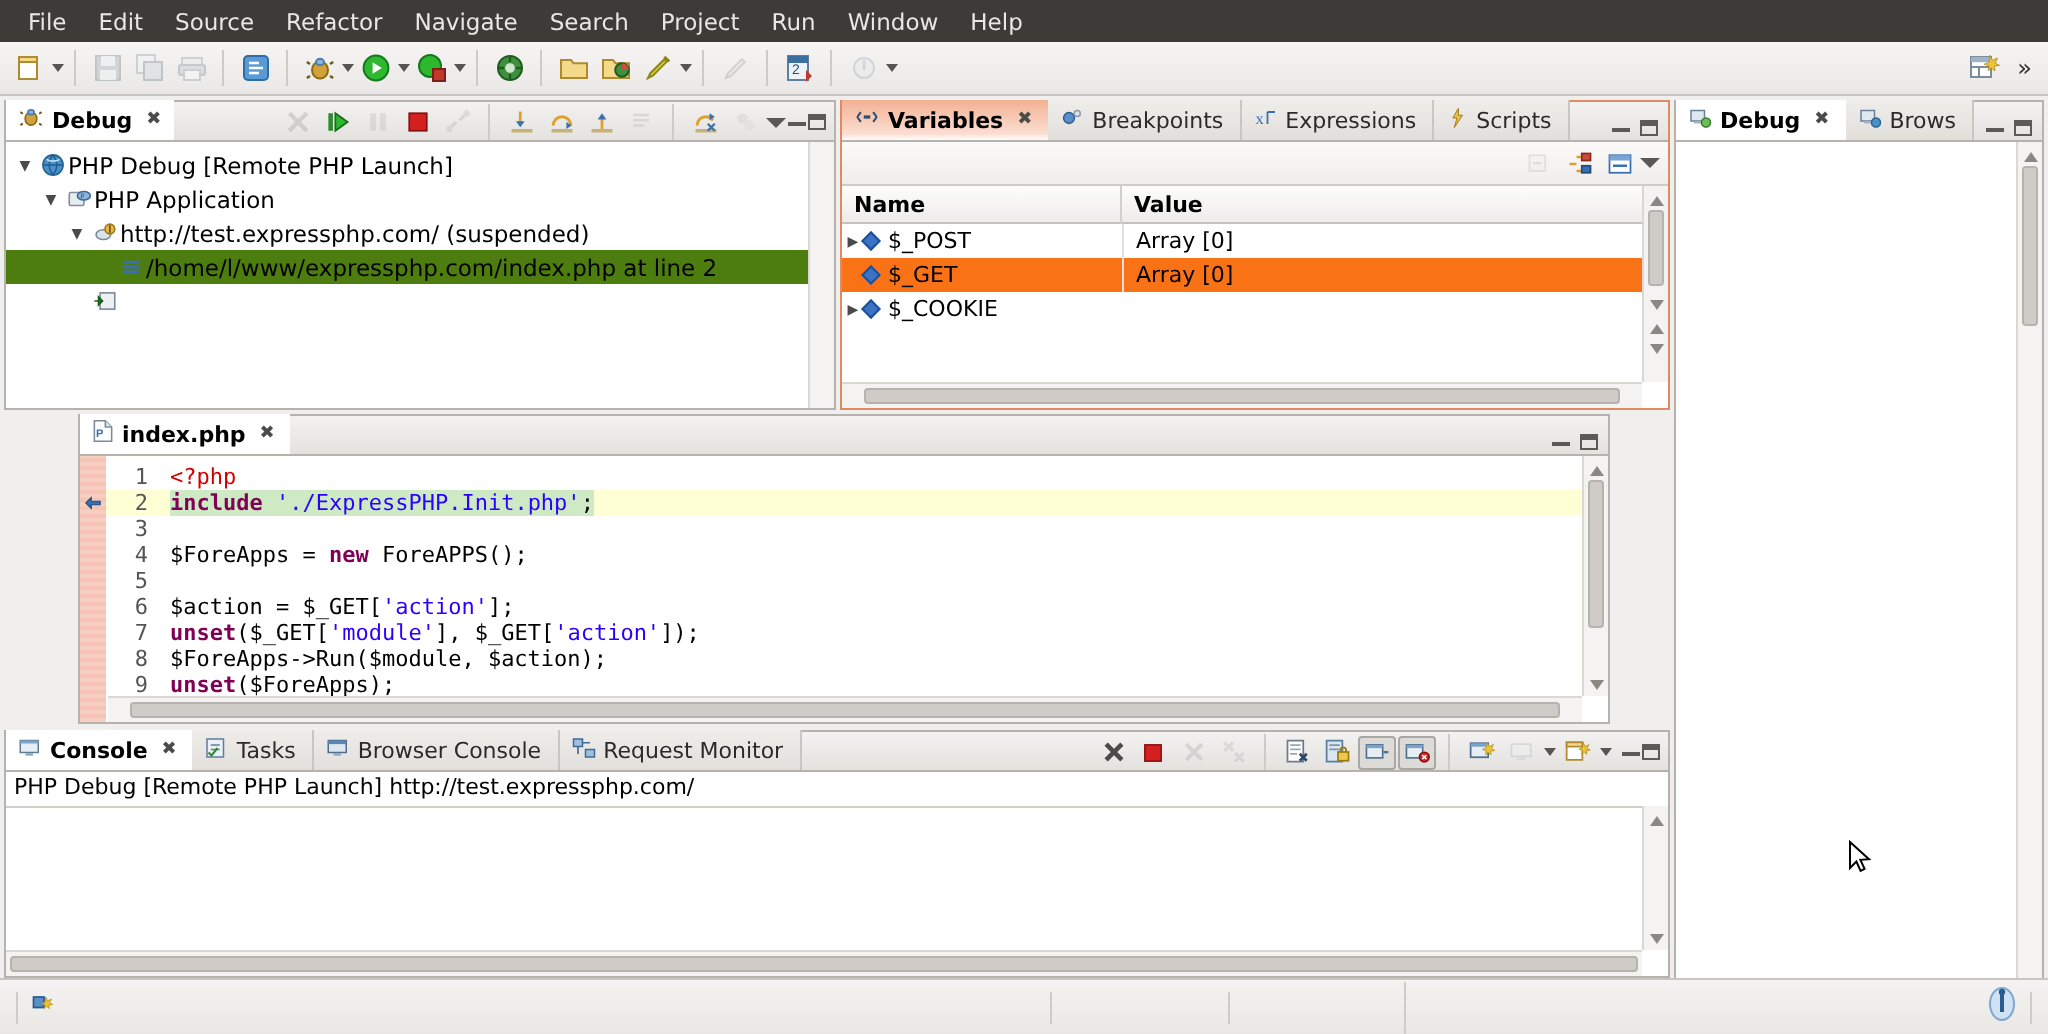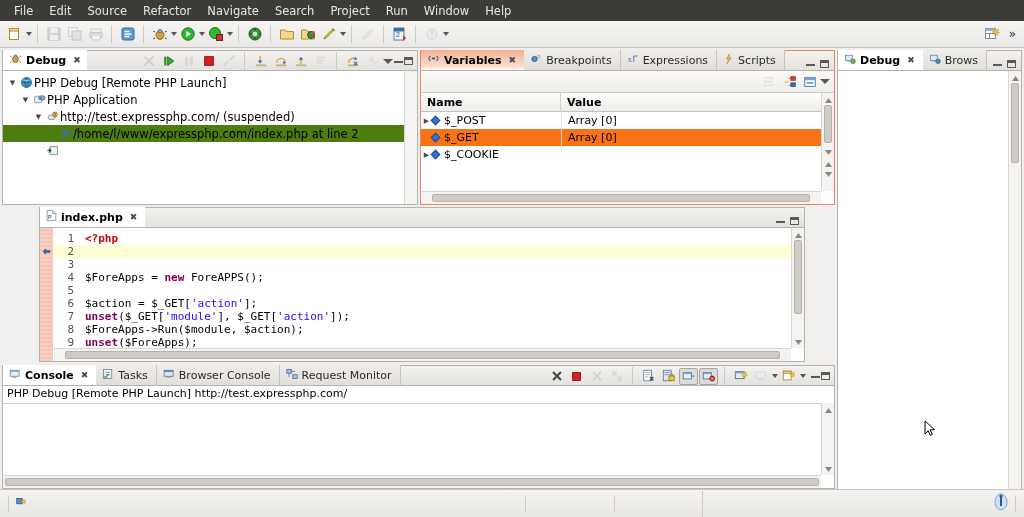--- a/index.html
+++ b/index.html
@@ -86,21 +86,21 @@
   
   .ruler{ width:13px; background:linear-gradient(90deg,#f2f0ee,#ecebe8); border-right:1px solid #d8d5d1;
           position:relative; }
   .bp-band{ position:absolute; left:0; top:0; width:13px; bottom:0;
             background:repeating-linear-gradient(0deg,#f7cfc2 0 2px,#f5c4b4 2px 4px); }
   .lnum{ width:26px; text-align:right; padding-right:5px; color:#555; }
   .codeline{ height:13px; line-height:13px; display:flex; font-family:"DejaVu Sans Mono","Liberation Mono",monospace; font-size:11px;}
   .code{ padding-left:6px; white-space:pre; }
   .kw{ color:#7f0055; font-weight:bold; }
   .str{ color:#2a00ff; }
-  .tag{ color:#d00000; font-weight:bold; }
+  .tag{ color:#d00000; font-weight:normal; }
 
   
   .vsb{ position:absolute; right:0; top:0; bottom:0; width:13px; background:#f4f3f1; border-left:1px solid #dbd8d4;}
   .vsb .thumb{ position:absolute; left:2px; right:2px; background:#cfccc8; border:1px solid #b6b3af; border-radius:2px;}
   .vsb .ar{ position:absolute; left:2px; width:9px; height:9px; }
   .hsb{ position:absolute; left:0; right:0; bottom:0; height:13px; background:#f4f3f1; border-top:1px solid #dbd8d4;}
   .hsb .thumb{ position:absolute; top:2px; bottom:2px; background:#cfccc8; border:1px solid #b6b3af; border-radius:2px;}
 
   
   .statusbar{ position:absolute; left:0; bottom:0; width:1024px; height:28px;
@@ -599,20 +599,21 @@
             </svg></div>
       </div>
 
       <div style="flex:1; position:relative; padding-top:4px; overflow:hidden;">
         <div class="codeline">
           <span class="lnum">1</span>
           <span class="code"><span class="tag">&lt;?php</span></span>
         </div>
         <div class="codeline" style="background:#feffd4;">
           <span class="lnum">2</span>
+          <span class="code"><span style="background:#cdeac4;"><span class="kw">include</span> <span class="str">'./ExpressPHP.Init.php'</span>;</span></span>
         </div>
         <div class="codeline">
           <span class="lnum">3</span>
           <span class="code"></span>
         </div>
         <div class="codeline">
           <span class="lnum">4</span>
           <span class="code">$ForeApps = <span class="kw">new</span> ForeAPPS();</span>
         </div>
         <div class="codeline">

